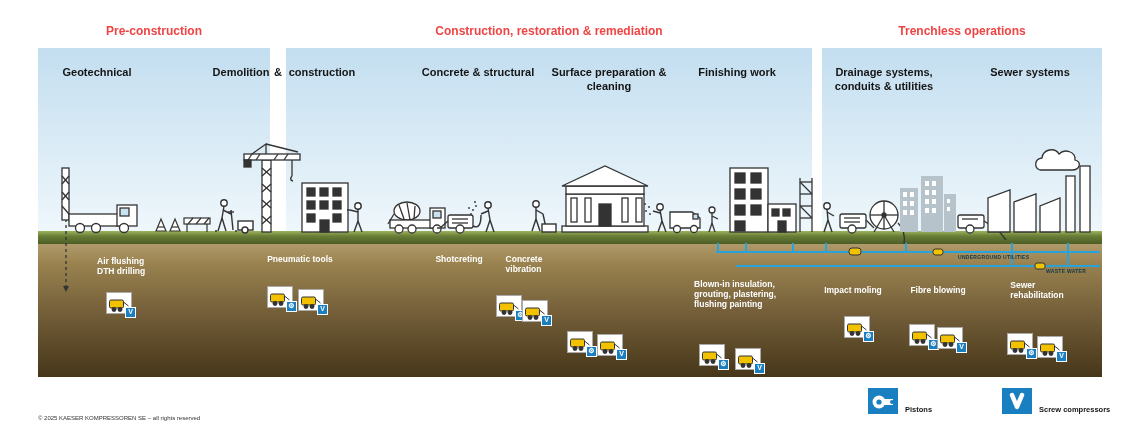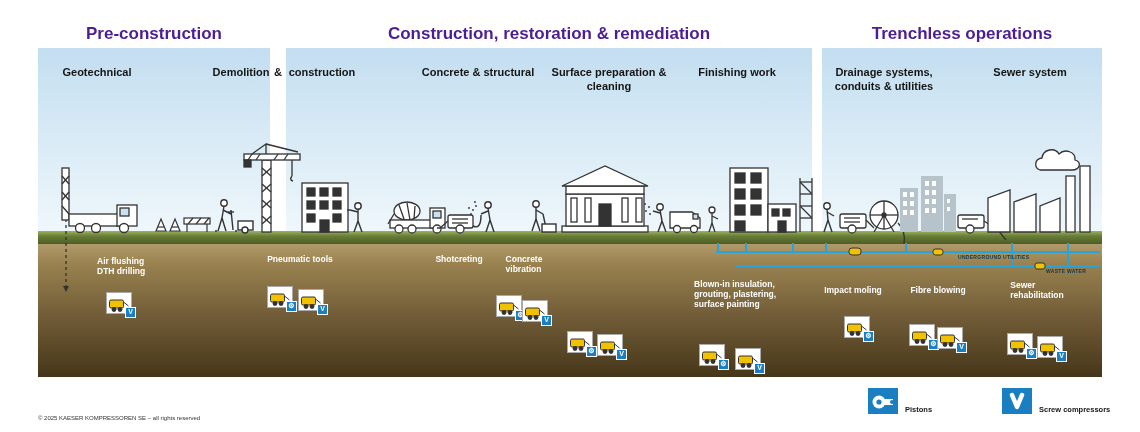--- a/index.html
+++ b/index.html
@@ -1,20 +1,20 @@
 <!DOCTYPE html>
 <html><head>
 <meta charset="utf-8">
 <style>
   html,body{margin:0;padding:0;background:#fff;}
   .canvas{position:relative;width:1140px;height:432px;background:#fff;overflow:hidden;
           font-family:"Liberation Sans",sans-serif;}
   .abs{position:absolute;}
   .cx{transform:translateX(-50%);}
-  .section-title{font-size:17px;font-weight:bold;color:#4c1d95;white-space:nowrap;}
+  .section-title{font-size:12px;font-weight:bold;color:#ef4444;white-space:nowrap;}
   .col-label{font-size:11px;font-weight:bold;color:#151515;text-align:center;
              white-space:pre-line;line-height:1.25;}
   .app-label{font-size:8.5px;font-weight:bold;color:#fff;white-space:pre-line;line-height:1.2;}
   .app-label.c{text-align:left;}
   .ug-label{font-size:5px;font-weight:bold;color:#10374c;letter-spacing:.3px;white-space:nowrap;}
   .thumb{position:absolute;width:26px;height:22px;}
   .badge{position:absolute;right:-4px;bottom:-4px;width:9px;height:9px;background:#1a7fc0;
          border:1px solid #fff;color:#fff;font-size:7px;line-height:8px;text-align:center;
          font-weight:bold;overflow:hidden;}
   .legend-item{position:absolute;display:flex;align-items:flex-end;gap:7px;}
@@ -362,31 +362,31 @@
   <div class="abs col-label cx" style="left:97px;top:66px">Geotechnical</div>
   <div class="abs col-label cx" style="left:241px;top:66px">Demolition</div>
   <div class="abs col-label cx" style="left:278px;top:66px">&amp;</div>
   <div class="abs col-label cx" style="left:322px;top:66px">construction</div>
   <div class="abs col-label cx" style="left:478px;top:66px">Concrete &amp; structural</div>
   <div class="abs col-label cx" style="left:609px;top:66px">Surface preparation &amp;
 cleaning</div>
   <div class="abs col-label cx" style="left:737px;top:66px">Finishing work</div>
   <div class="abs col-label cx" style="left:884px;top:66px">Drainage systems,
 conduits &amp; utilities</div>
-  <div class="abs col-label cx" style="left:1030px;top:66px">Sewer system</div>
+  <div class="abs col-label cx" style="left:1030px;top:66px">Sewer systems</div>
 
   <div class="abs app-label" style="left:97px;top:256px">Air flushing
 DTH drilling</div>
   <div class="abs app-label c cx" style="left:300px;top:254px">Pneumatic tools</div>
   <div class="abs app-label c cx" style="left:459px;top:254px">Shotcreting</div>
   <div class="abs app-label c cx" style="left:524px;top:254px">Concrete
 vibration</div>
   <div class="abs app-label" style="left:694px;top:279px">Blown-in insulation,
 grouting, plastering,
-surface painting</div>
+flushing painting</div>
   <div class="abs app-label c cx" style="left:853px;top:285px">Impact moling</div>
   <div class="abs app-label c cx" style="left:938px;top:285px">Fibre blowing</div>
   <div class="abs app-label c cx" style="left:1037px;top:280px">Sewer
 rehabilitation</div>
 
   <div class="abs ug-label" style="left:958px;top:254px">UNDERGROUND UTILITIES</div>
   <div class="abs ug-label" style="left:1046px;top:268px">WASTE WATER</div>
 
   <div class="thumb" style="left:106px;top:292px">
     <svg width="26" height="22">

